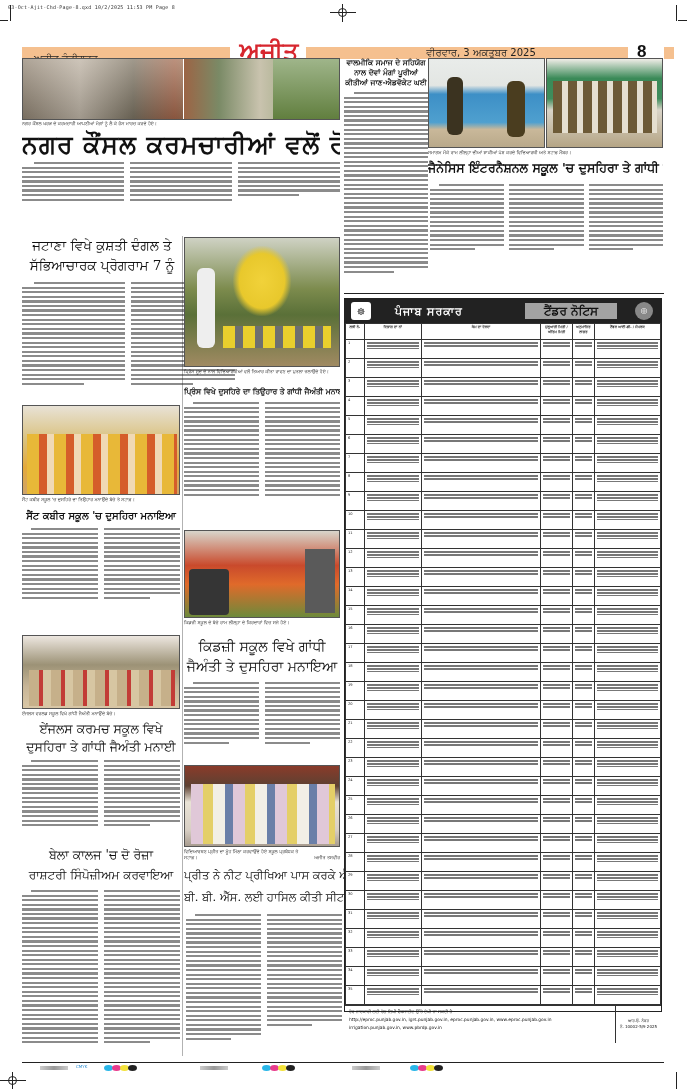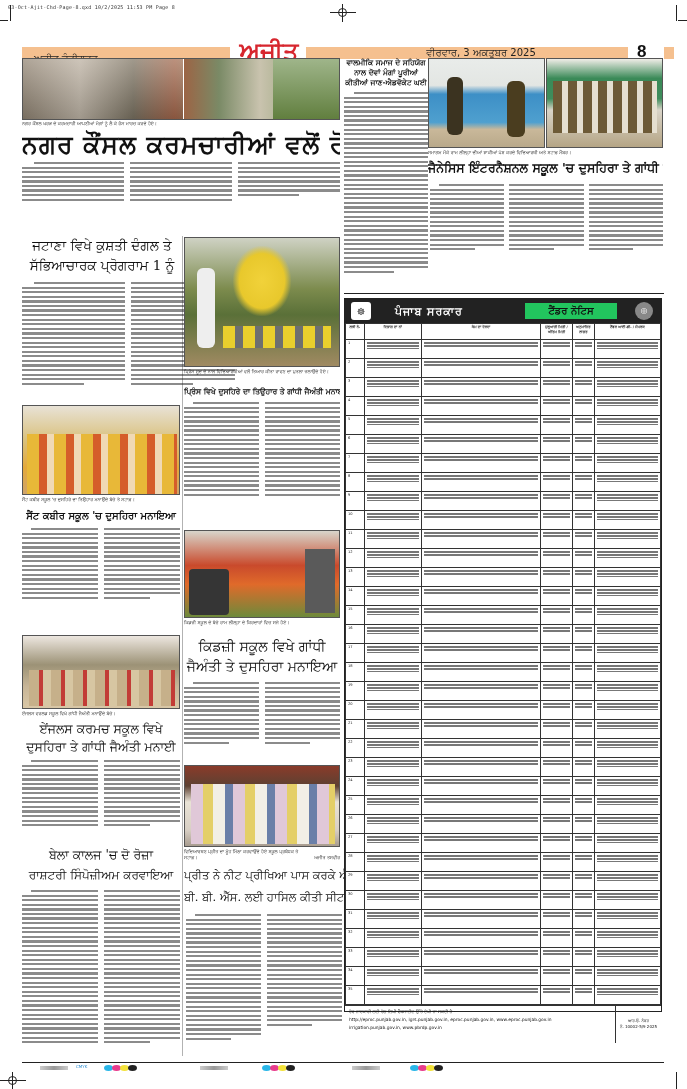--- a/index.html
+++ b/index.html
@@ -30,21 +30,21 @@
   .col{flex:1}
   .tline{height:2.2px;background:#6a6a6a;margin-bottom:2.4px;opacity:.78}
   .tline.s{width:60%}
   .tline.i{margin-left:12%}
   .rule{background:#222}
   
   .tender{left:344px;top:298px;width:318px;height:714px;border:1px solid #222;background:#fff}
   .tender-head{height:24px;background:#222;display:flex;align-items:center;position:relative}
   .tender-emblem{width:20px;height:18px;margin-left:6px;background:#fff;border-radius:3px;display:flex;align-items:center;justify-content:center;font-size:10px;color:#333}
   .tender-gov{color:#fff;font-size:11px;font-weight:bold;margin-left:24px;letter-spacing:1px}
-  .tender-notice{position:absolute;left:180px;top:4px;width:92px;height:16px;background:#22c55e;color:#111;font-size:10px;text-align:center;line-height:16px;font-weight:bold}
+  .tender-notice{position:absolute;left:180px;top:4px;width:92px;height:16px;background:#a3a3a3;color:#111;font-size:12px;text-align:center;line-height:16px;font-weight:bold}
   .tender-logo{position:absolute;right:8px;top:3px;width:18px;height:18px;border-radius:50%;background:#888;color:#fff;font-size:8px;text-align:center;line-height:18px}
   table.tt{width:100%;border-collapse:collapse;table-layout:fixed}
   table.tt th,table.tt td{border:1px solid #333;font-size:3.6px;line-height:4.6px;vertical-align:top;padding:1px 2px;color:#222;overflow:hidden}
   table.tt th{font-weight:bold;text-align:center;height:16px}
   table.tt td{height:19px}
   .tt-foot{border-top:1px solid #333;display:flex;height:38px}
   .tt-foot .l{flex:1;padding:2px 4px;font-size:4.4px;line-height:8px;border-right:1px solid #333}
   .tt-foot .r{width:45px;font-size:4px;text-align:center;padding-top:12px;line-height:6px}
   
   .cbar{height:4px;background:linear-gradient(90deg,#ccc,#999,#ccc)}
@@ -217,21 +217,21 @@
       <div class="tline"></div>
       <div class="tline"></div>
       <div class="tline"></div>
       <div class="tline"></div>
       <div class="tline s"></div>
     </div>
 </div>
 <div class="abs rule" style="left:344px;top:293px;width:320px;height:1px"></div>
 
 <div class="abs hl hl-serif" style="left:22px;top:236px;width:160px;font-size:13.5px;line-height:19px">ਜਟਾਣਾ ਵਿਖੇ ਕੁਸ਼ਤੀ ਦੰਗਲ ਤੇ</div>
-<div class="abs hl hl-serif" style="left:22px;top:256px;width:160px;font-size:13.5px;line-height:19px">ਸੱਭਿਆਚਾਰਕ ਪ੍ਰੋਗਰਾਮ 1 ਨੂੰ</div>
+<div class="abs hl hl-serif" style="left:22px;top:256px;width:160px;font-size:13.5px;line-height:19px">ਸੱਭਿਆਚਾਰਕ ਪ੍ਰੋਗਰਾਮ 7 ਨੂੰ</div>
 <div class="abs cols" style="left:22px;top:282px;width:322px;height:118px">
   <div class="col">
       <div class="tline i"></div>
       <div class="tline"></div>
       <div class="tline"></div>
       <div class="tline"></div>
       <div class="tline"></div>
       <div class="tline"></div>
       <div class="tline"></div>
       <div class="tline"></div>

